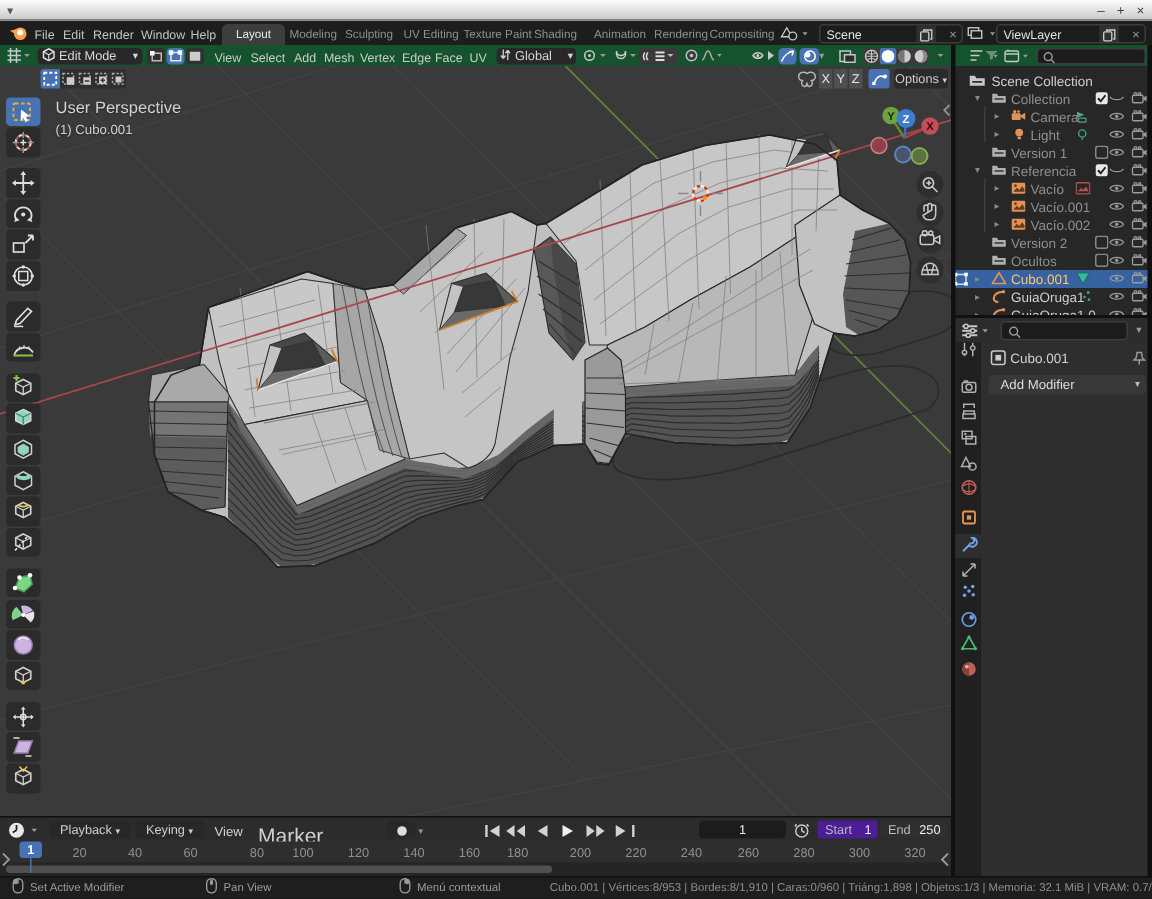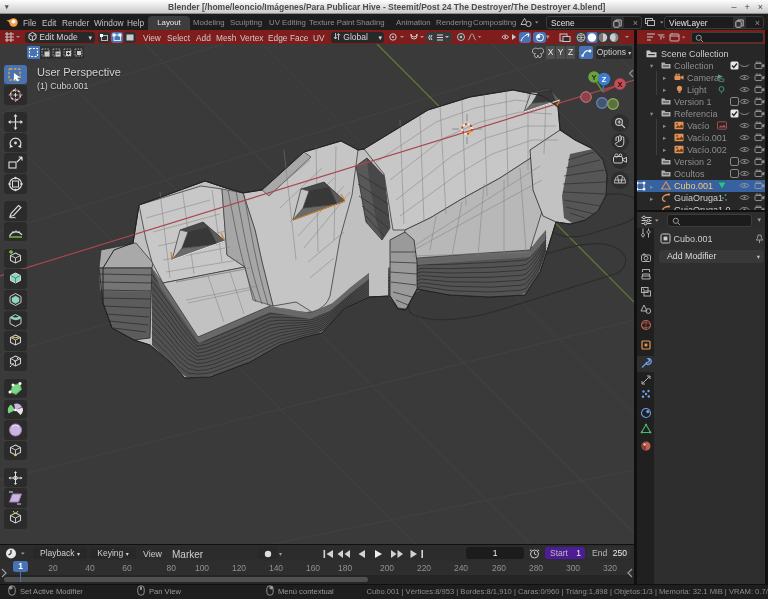--- a/index.html
+++ b/index.html
@@ -9,21 +9,21 @@
 #titlebar .tt{position:absolute;left:168px;top:2px;width:600px;white-space:nowrap}
 #titlebar .tl{position:absolute;left:5px;top:3px;color:#555;font-size:7px}
 #titlebar .tr{position:absolute;right:5px;top:2px;color:#444;font-size:9px;font-weight:normal}
 #titlebar .tr span{margin-left:8px}
 
 #topbar{left:0;top:14px;width:768px;height:16px;background:#1d1d1d;color:#c3c3c3;font-size:8.3px}
 #topbar .m{position:absolute;top:3.5px}
 .tab{position:absolute;top:1.5px;height:14.5px;line-height:14.5px;color:#8f8f8f;font-size:7.8px;white-space:nowrap}
 .tab.act{background:#3d3d3d;color:#e9e9e9;border-radius:4px 4px 0 0;text-align:center}
 
-.hdr{background:#7f1d1d}
+.hdr{background:#14532d}
 #vphdr{left:0;top:30px;width:634px;height:14px;color:#cbcbcb;font-size:8.3px}
 #vphdr .m{position:absolute;top:2.5px}
 #outhdr{left:637px;top:30px;width:128px;height:14px}
 
 #viewport{left:0;top:44px;width:634px;height:500px;background:#3a3a3a;overflow:hidden}
 
 #outliner{left:637px;top:44px;width:128px;height:166px;background:#272727;overflow:hidden;color:#adadad;font-size:8.3px}
 
 #propshdr{left:637px;top:212px;width:128px;height:16px;background:#2c2c2c}
 #props{left:637px;top:228px;width:128px;height:356px;background:#2e2e2e;overflow:hidden}
@@ -43,21 +43,20 @@
 .orow svg{display:inline-block;position:absolute}
 .oeye{position:absolute;left:102px;top:1.5px}
 .ocam{position:absolute;left:117px;top:1.5px}
 .tlbtn{position:absolute;top:2px;height:12px;background:#282828;border-radius:2.5px;color:#cfcfcf;font-size:8.5px;line-height:12px;text-align:center}
 .tick{position:absolute;top:0;width:1px;height:5px;background:#242424}
 </style></head>
 <body>
 <div id="root">
   <div id="titlebar" class="abs">
       <span class="tl">▾</span>
-      <span class="tt">Blender [/home/leoncio/Imágenes/Para Publicar Hive - Steemit/Post 24 The Destroyer/The Destroyer 4.blend]</span>
       <span class="tr"><span>–</span><span>+</span><span>×</span></span>
     </div>
 
   <div id="topbar" class="abs">
     <svg class="ico" style="left:6px;top:2px" width="13" height="12" viewBox="0 0 13 12">
         <circle cx="7.5" cy="6.5" r="4.2" fill="#ff9f45"></circle>
         <circle cx="7.5" cy="5.6" r="2" fill="#fff"></circle>
         <path d="M0.5 4.5 L7 3 L4 6.5 Z" fill="#ff9f45"></path>
       </svg>
     <span class="m" style="left:23px">File</span>
@@ -1013,21 +1012,21 @@
     </div>
   <div id="timeline" class="abs">
   <svg class="ico" style="left:5px;top:2.5px" width="24" height="11" viewBox="0 0 24 11">
         <circle cx="6" cy="5.5" r="5" fill="#e8e8e8"></circle>
         <path d="M6 5.5 V2 M6 5.5 L3.5 7" stroke="#222" stroke-width="1.2" fill="none"></path>
         <path d="M16 4.5l1.8 2.2 1.8-2.2z" fill="#999"></path>
       </svg>
   <div class="tlbtn" style="left:33px;width:54px">Playback <span style="font-size:6px">▾</span></div>
   <div class="tlbtn" style="left:90px;width:46px">Keying <span style="font-size:6px">▾</span></div>
   <span style="position:absolute;left:143px;top:4px;font-size:8.8px;color:#cfcfcf">View</span>
-  <span style="position:absolute;left:172px;top:4px;font-size:10px;color:#cfcfcf">Marker</span>
+  <span style="position:absolute;left:172px;top:4px;font-size:14px;color:#cfcfcf">Marker</span>
   <div class="tlbtn" style="left:258px;width:19px">
         <svg style="margin:2.5px auto" width="8" height="8" viewBox="0 0 8 8">
           <circle cx="4" cy="4" r="3.2" fill="#ddd"></circle>
         </svg>
       </div>
       <span style="position:absolute;left:279px;top:5px;font-size:6px;color:#999">▾</span>
   <svg class="ico" style="left:323px;top:3.5px" width="104" height="10" viewBox="0 0 104 10">
     <g fill="#d2d2d2">
       <path d="M0.5 1h1.6v8H0.5z M10 1v8L3.5 5z"></path>
       <path d="M20 1v8L14.5 5z M27 1v8L21.5 5z"></path>

